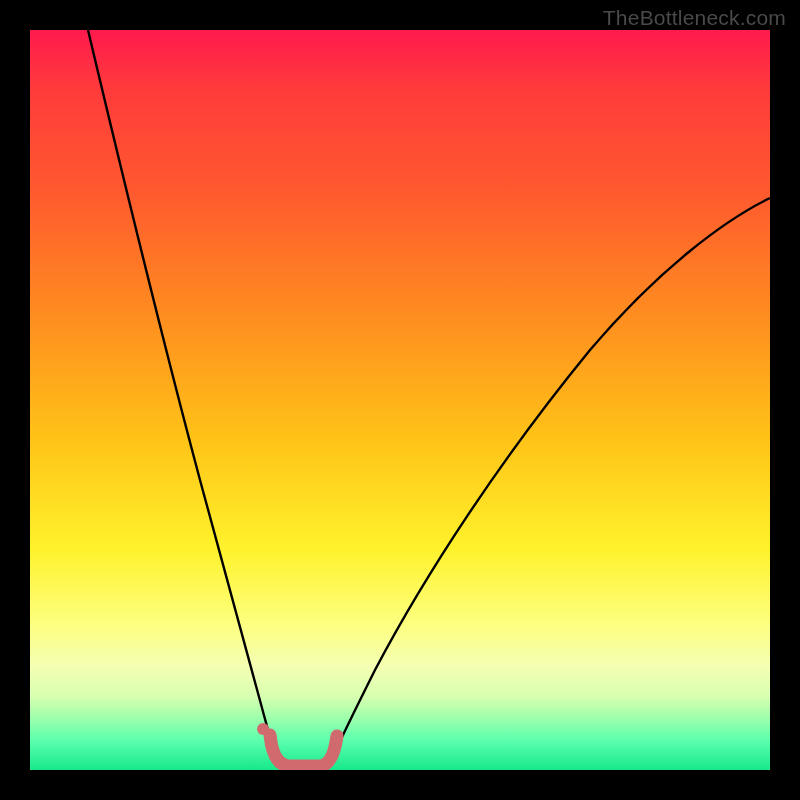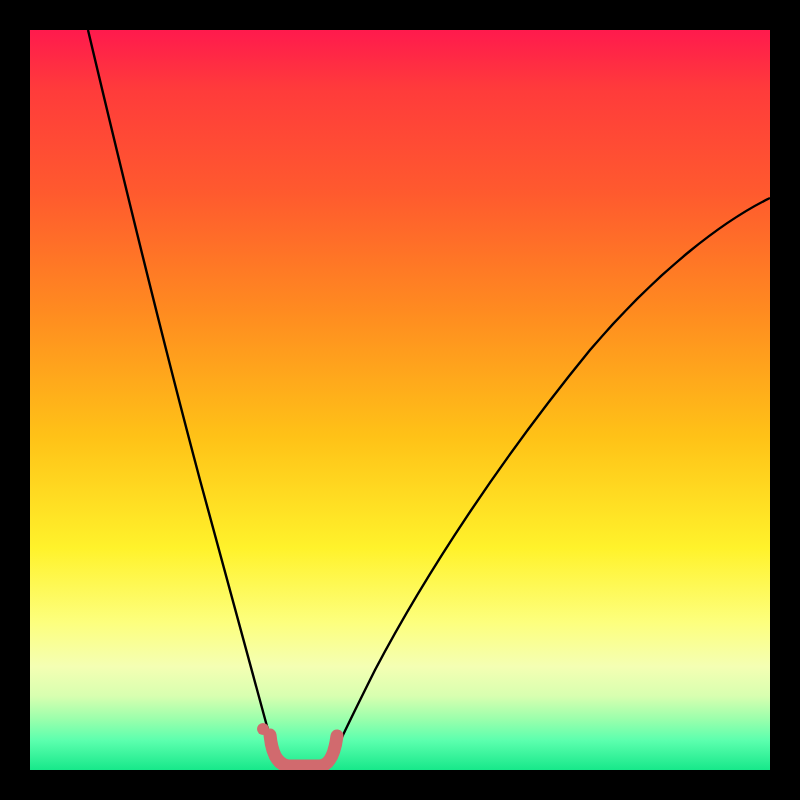--- a/index.html
+++ b/index.html
@@ -51,20 +51,21 @@
     position: absolute;
     left: 0; top: 0;
     width: 740px;
     height: 740px;
   }
 </style>
 </head>
 <body>
 
 <div class="frame">
+  <div class="watermark">TheBottleneck.com</div>
   <div class="plot">
     <svg class="curves" viewBox="0 0 740 740" preserveAspectRatio="none">
 
       <path d="M 58 0
                C 90 135, 130 300, 170 450
                C 200 560, 222 640, 238 700
                C 243 718, 247 730, 250 738" fill="none" stroke="#000" stroke-width="2.4"></path>
 
       <path d="M 298 738
                C 305 720, 320 690, 345 640

